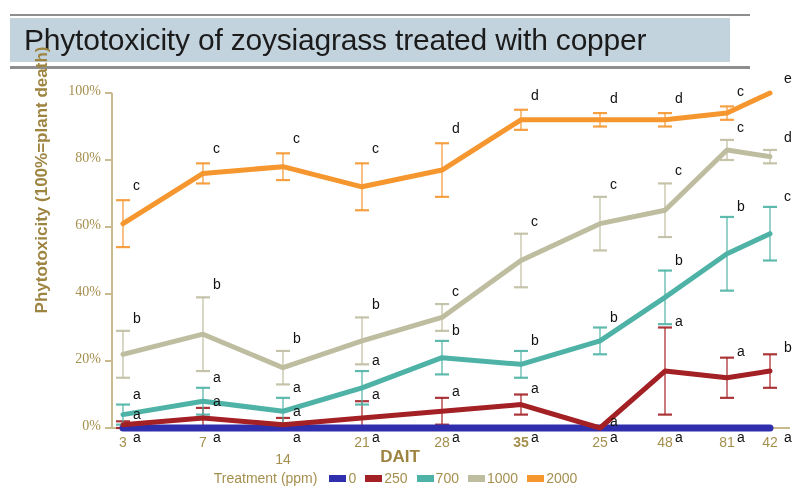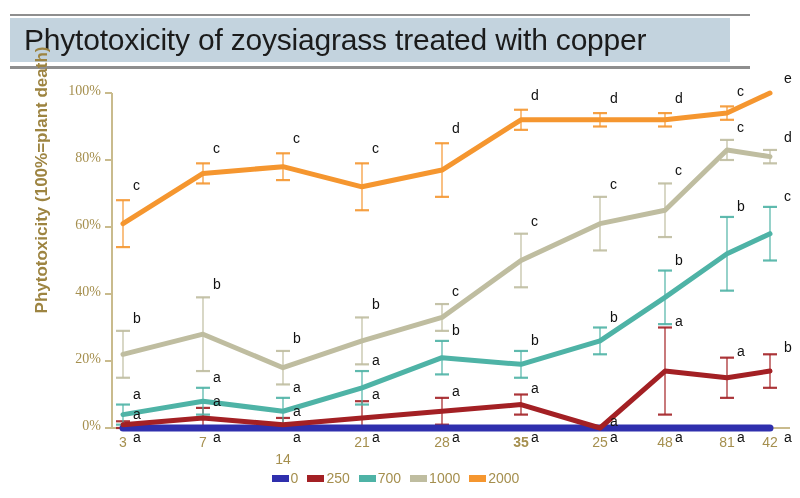--- a/index.html
+++ b/index.html
@@ -67,20 +67,21 @@
 <div id="figure">
 
   <div class="rule-top"></div>
   <div class="title-band">
     <span class="title-text">Phytotoxicity of zoysiagrass treated with copper</span>
   </div>
   <div class="rule-bottom"></div>
 
   <div id="plot">
     <div class="ylabel">Phytotoxicity (100%=plant death)</div>
+    <div class="xlabel">DAIT</div>
     <svg id="canvas" width="800" height="498">
         <line x1="112" y1="93" x2="112" y2="428" stroke="#c9bb8d" stroke-width="2"></line>
         <line x1="112" y1="428" x2="790" y2="428" stroke="#c9bb8d" stroke-width="2"></line>
         <line x1="105" y1="428" x2="112" y2="428" stroke="#c9bb8d" stroke-width="2"></line>
         <line x1="105" y1="361" x2="112" y2="361" stroke="#c9bb8d" stroke-width="2"></line>
         <line x1="105" y1="294" x2="112" y2="294" stroke="#c9bb8d" stroke-width="2"></line>
         <line x1="105" y1="227" x2="112" y2="227" stroke="#c9bb8d" stroke-width="2"></line>
         <line x1="105" y1="160" x2="112" y2="160" stroke="#c9bb8d" stroke-width="2"></line>
         <line x1="105" y1="93" x2="112" y2="93" stroke="#c9bb8d" stroke-width="2"></line>
         <g>
@@ -273,20 +274,21 @@
       <div class="xtick-label" style="left: 342px; top: 434px;">21</div>
       <div class="xtick-label" style="left: 422px; top: 434px; text-align: center;">28</div>
       <div class="xtick-label" style="left: 501px; top: 434px; font-weight: bold;">35</div>
       <div class="xtick-label" style="left: 580px; top: 434px;">25</div>
       <div class="xtick-label" style="left: 645px; top: 434px;">48</div>
       <div class="xtick-label" style="left: 707px; top: 434px;">81</div>
       <div class="xtick-label" style="left: 750px; top: 434px;">42</div>
     </div>
 
   <div id="legend">
+    <span class="legend-title">Treatment (ppm)</span>
   <span class="legend-item">
         <span class="swatch" style="background: rgb(47, 47, 173);"></span>
         <span class="legend-label">0</span>
       </span>
       <span class="legend-item">
         <span class="swatch" style="background: rgb(163, 32, 36);"></span>
         <span class="legend-label">250</span>
       </span>
       <span class="legend-item">
         <span class="swatch" style="background: rgb(78, 179, 166);"></span>

